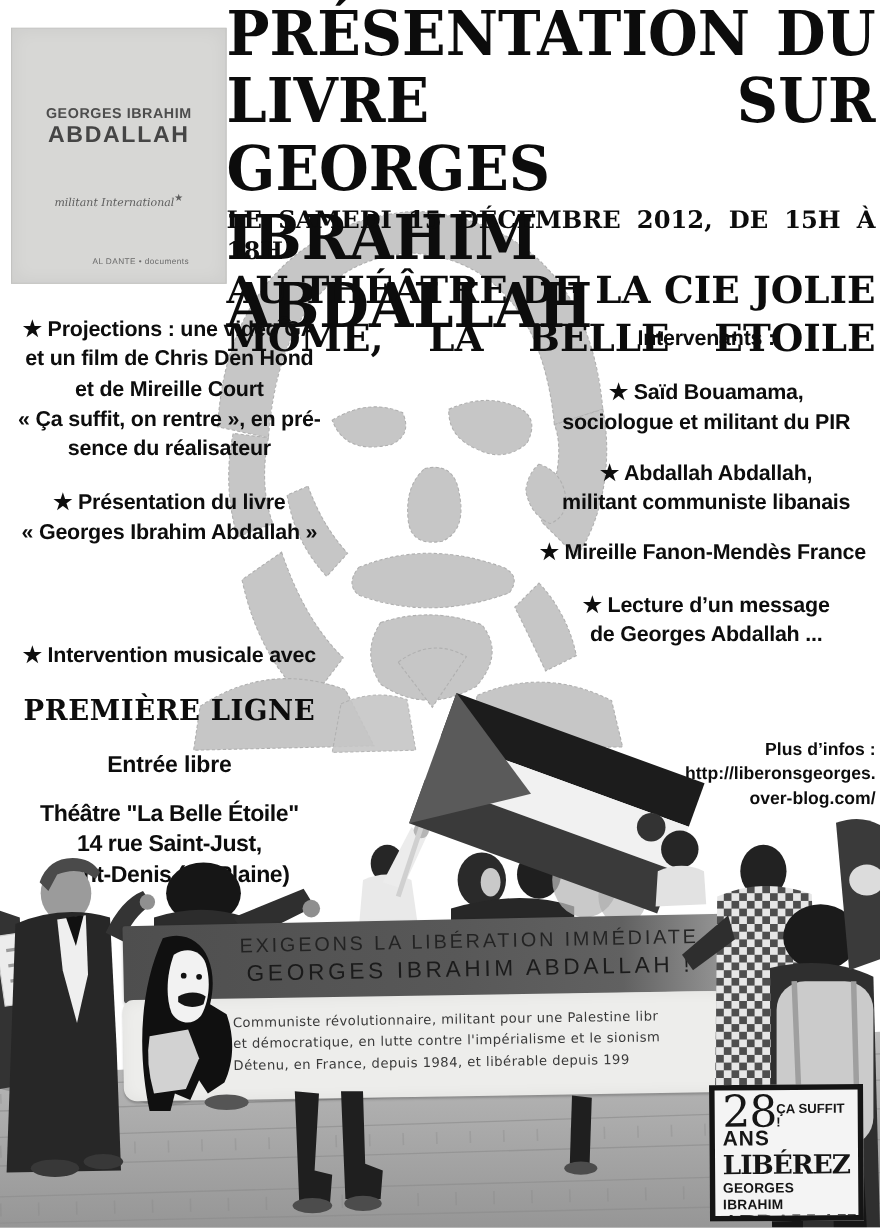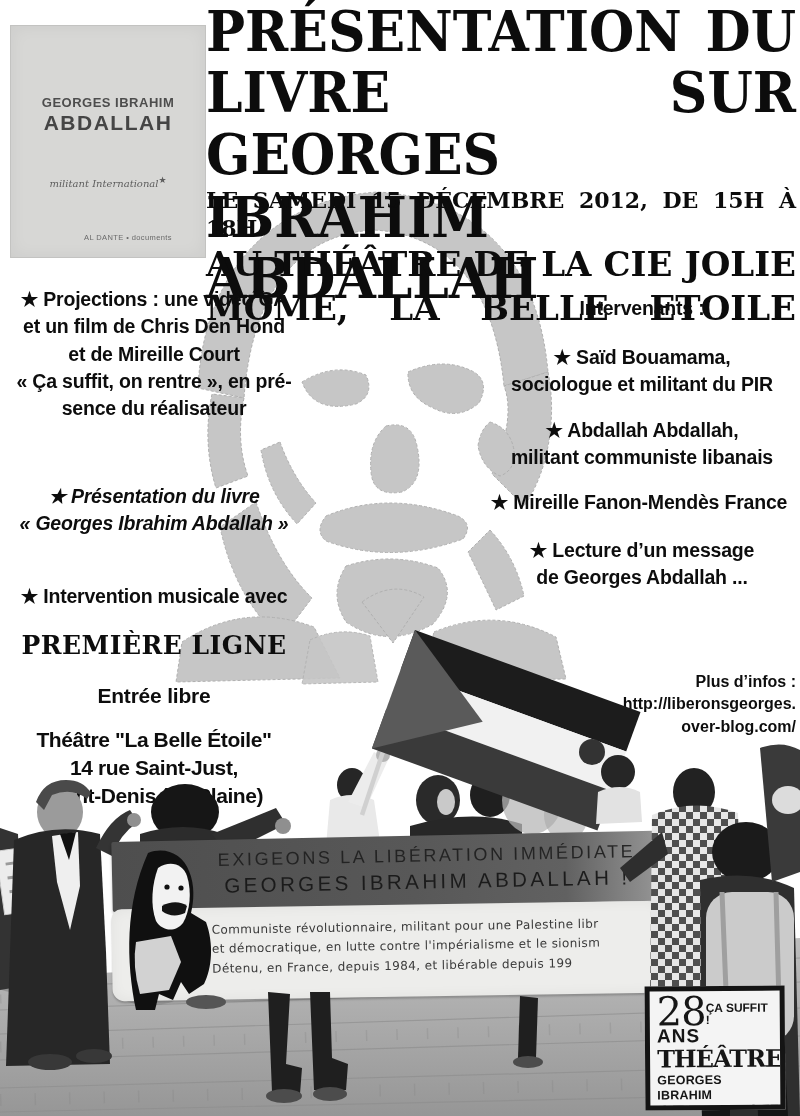--- a/index.html
+++ b/index.html
@@ -103,21 +103,21 @@
   <div class="abs event" style="z-index:2;">
     <div class="event-when stencil">LE SAMEDI 15 DÉCEMBRE 2012, DE 15H À 18H</div>
     <div class="event-where stencil">AU THÉÂTRE DE LA CIE JOLIE MÔME, LA BELLE ETOILE</div>
   </div>
 
   <div class="abs blk L ml" style="top:286px;z-index:2;">★ Projections : une vidéo GA
 et un film de Chris Den Hond
 et de Mireille Court
 « Ça suffit, on rentre », en pré-
 sence du réalisateur</div>
-  <div class="abs blk L ml" style="top:483px;z-index:2;font-style:italic;">★ Présentation du livre
+  <div class="abs blk L ml" style="top:444px;z-index:2;">★ Présentation du livre
 « Georges Ibrahim Abdallah »</div>
   <div class="abs blk L" style="top:583px;z-index:2;">★ Intervention musicale avec</div>
   <div class="abs blk L band stencil" style="top:628px;z-index:2;">PREMIÈRE LIGNE</div>
   <div class="abs blk L entree" style="top:681px;z-index:2;">Entrée libre</div>
   <div class="abs blk L venue ml" style="top:726px;z-index:2;">Théâtre "La Belle Étoile"
 14 rue Saint-Just,
 Saint-Denis (La Plaine)</div>
 
   <div class="abs blk R" style="top:295px;z-index:2;">Intervenants :</div>
   <div class="abs blk R ml" style="top:344px;z-index:2;">★ Saïd Bouamama,
@@ -266,18 +266,18 @@
       <path d="M756,1042 l28,0 4,74 -30,0 Z" fill="#161616"></path>
     </g>
   </svg>
 
   <div class="abs badge">
     <div class="b-row">
       <span class="b-28">28</span>
       <span class="b-suffit">ÇA SUFFIT !</span>
     </div>
     <div class="b-ans">ANS</div>
-    <div class="b-liberez">THÉÂTRE</div>
+    <div class="b-liberez">LIBÉREZ</div>
     <div class="b-who">GEORGES IBRAHIM</div>
     <div class="b-who2">ABDALLAH !</div>
   </div>
 
 </div>
 
 </body></html>

